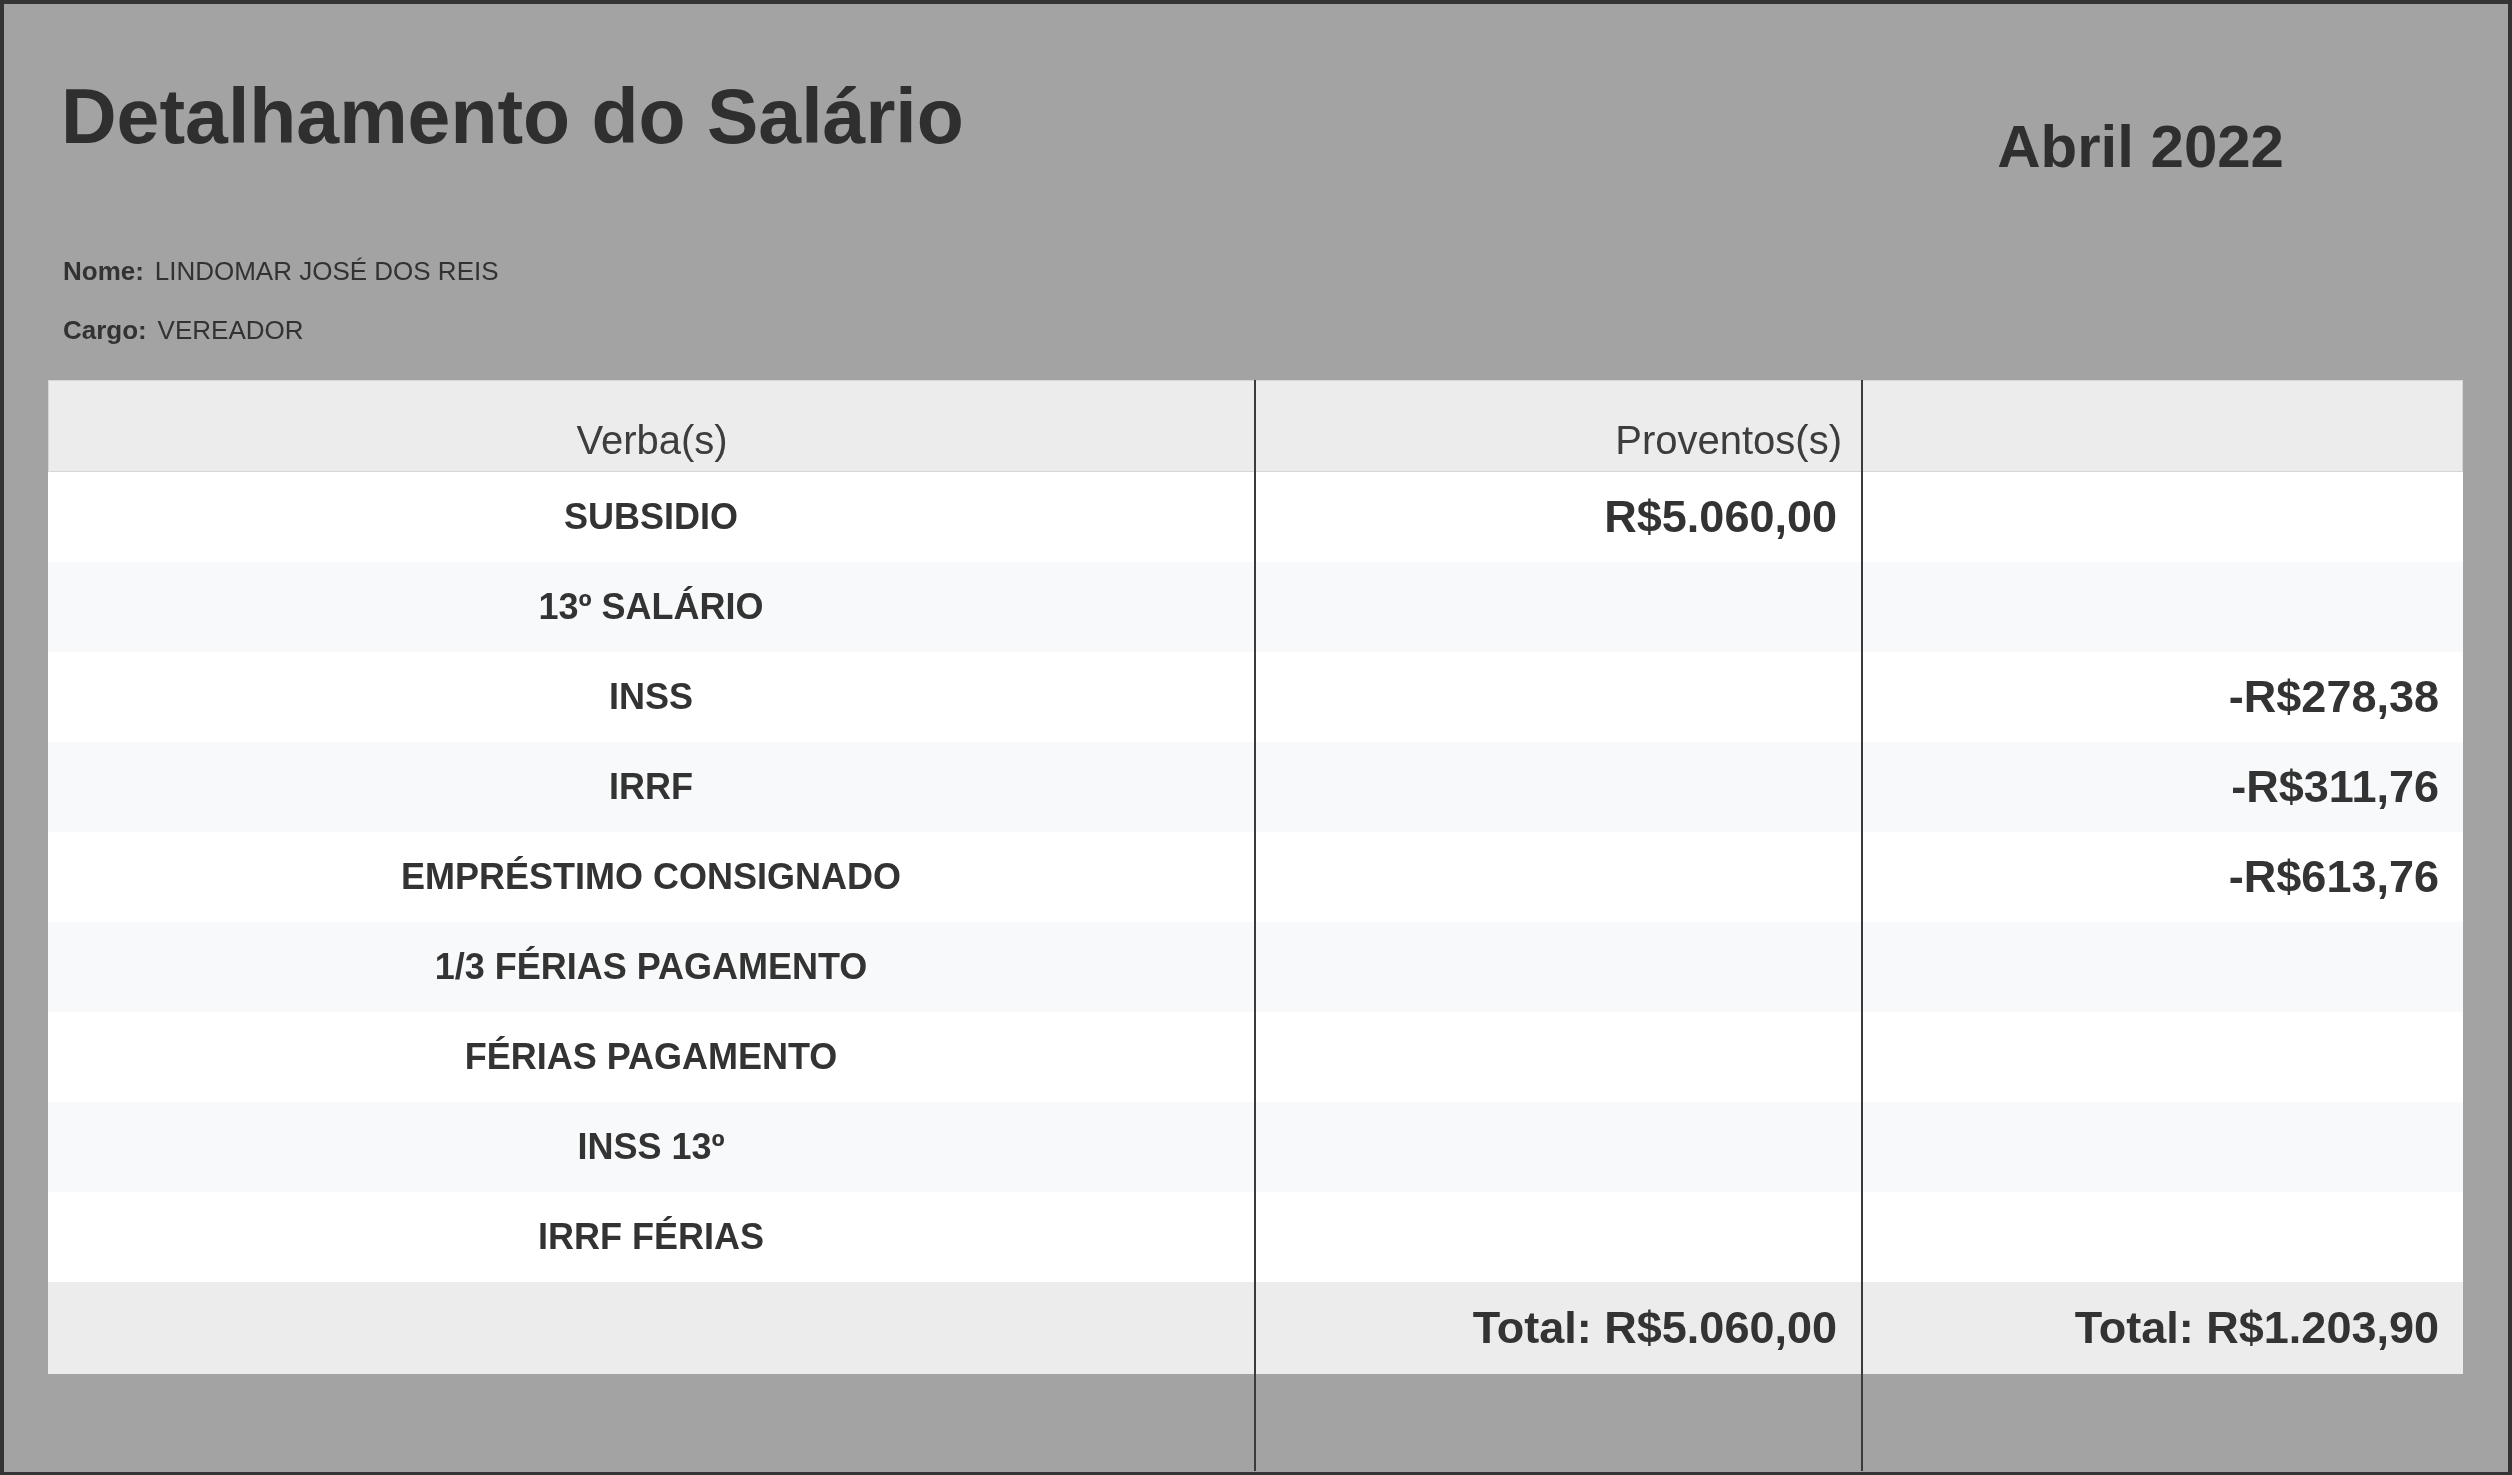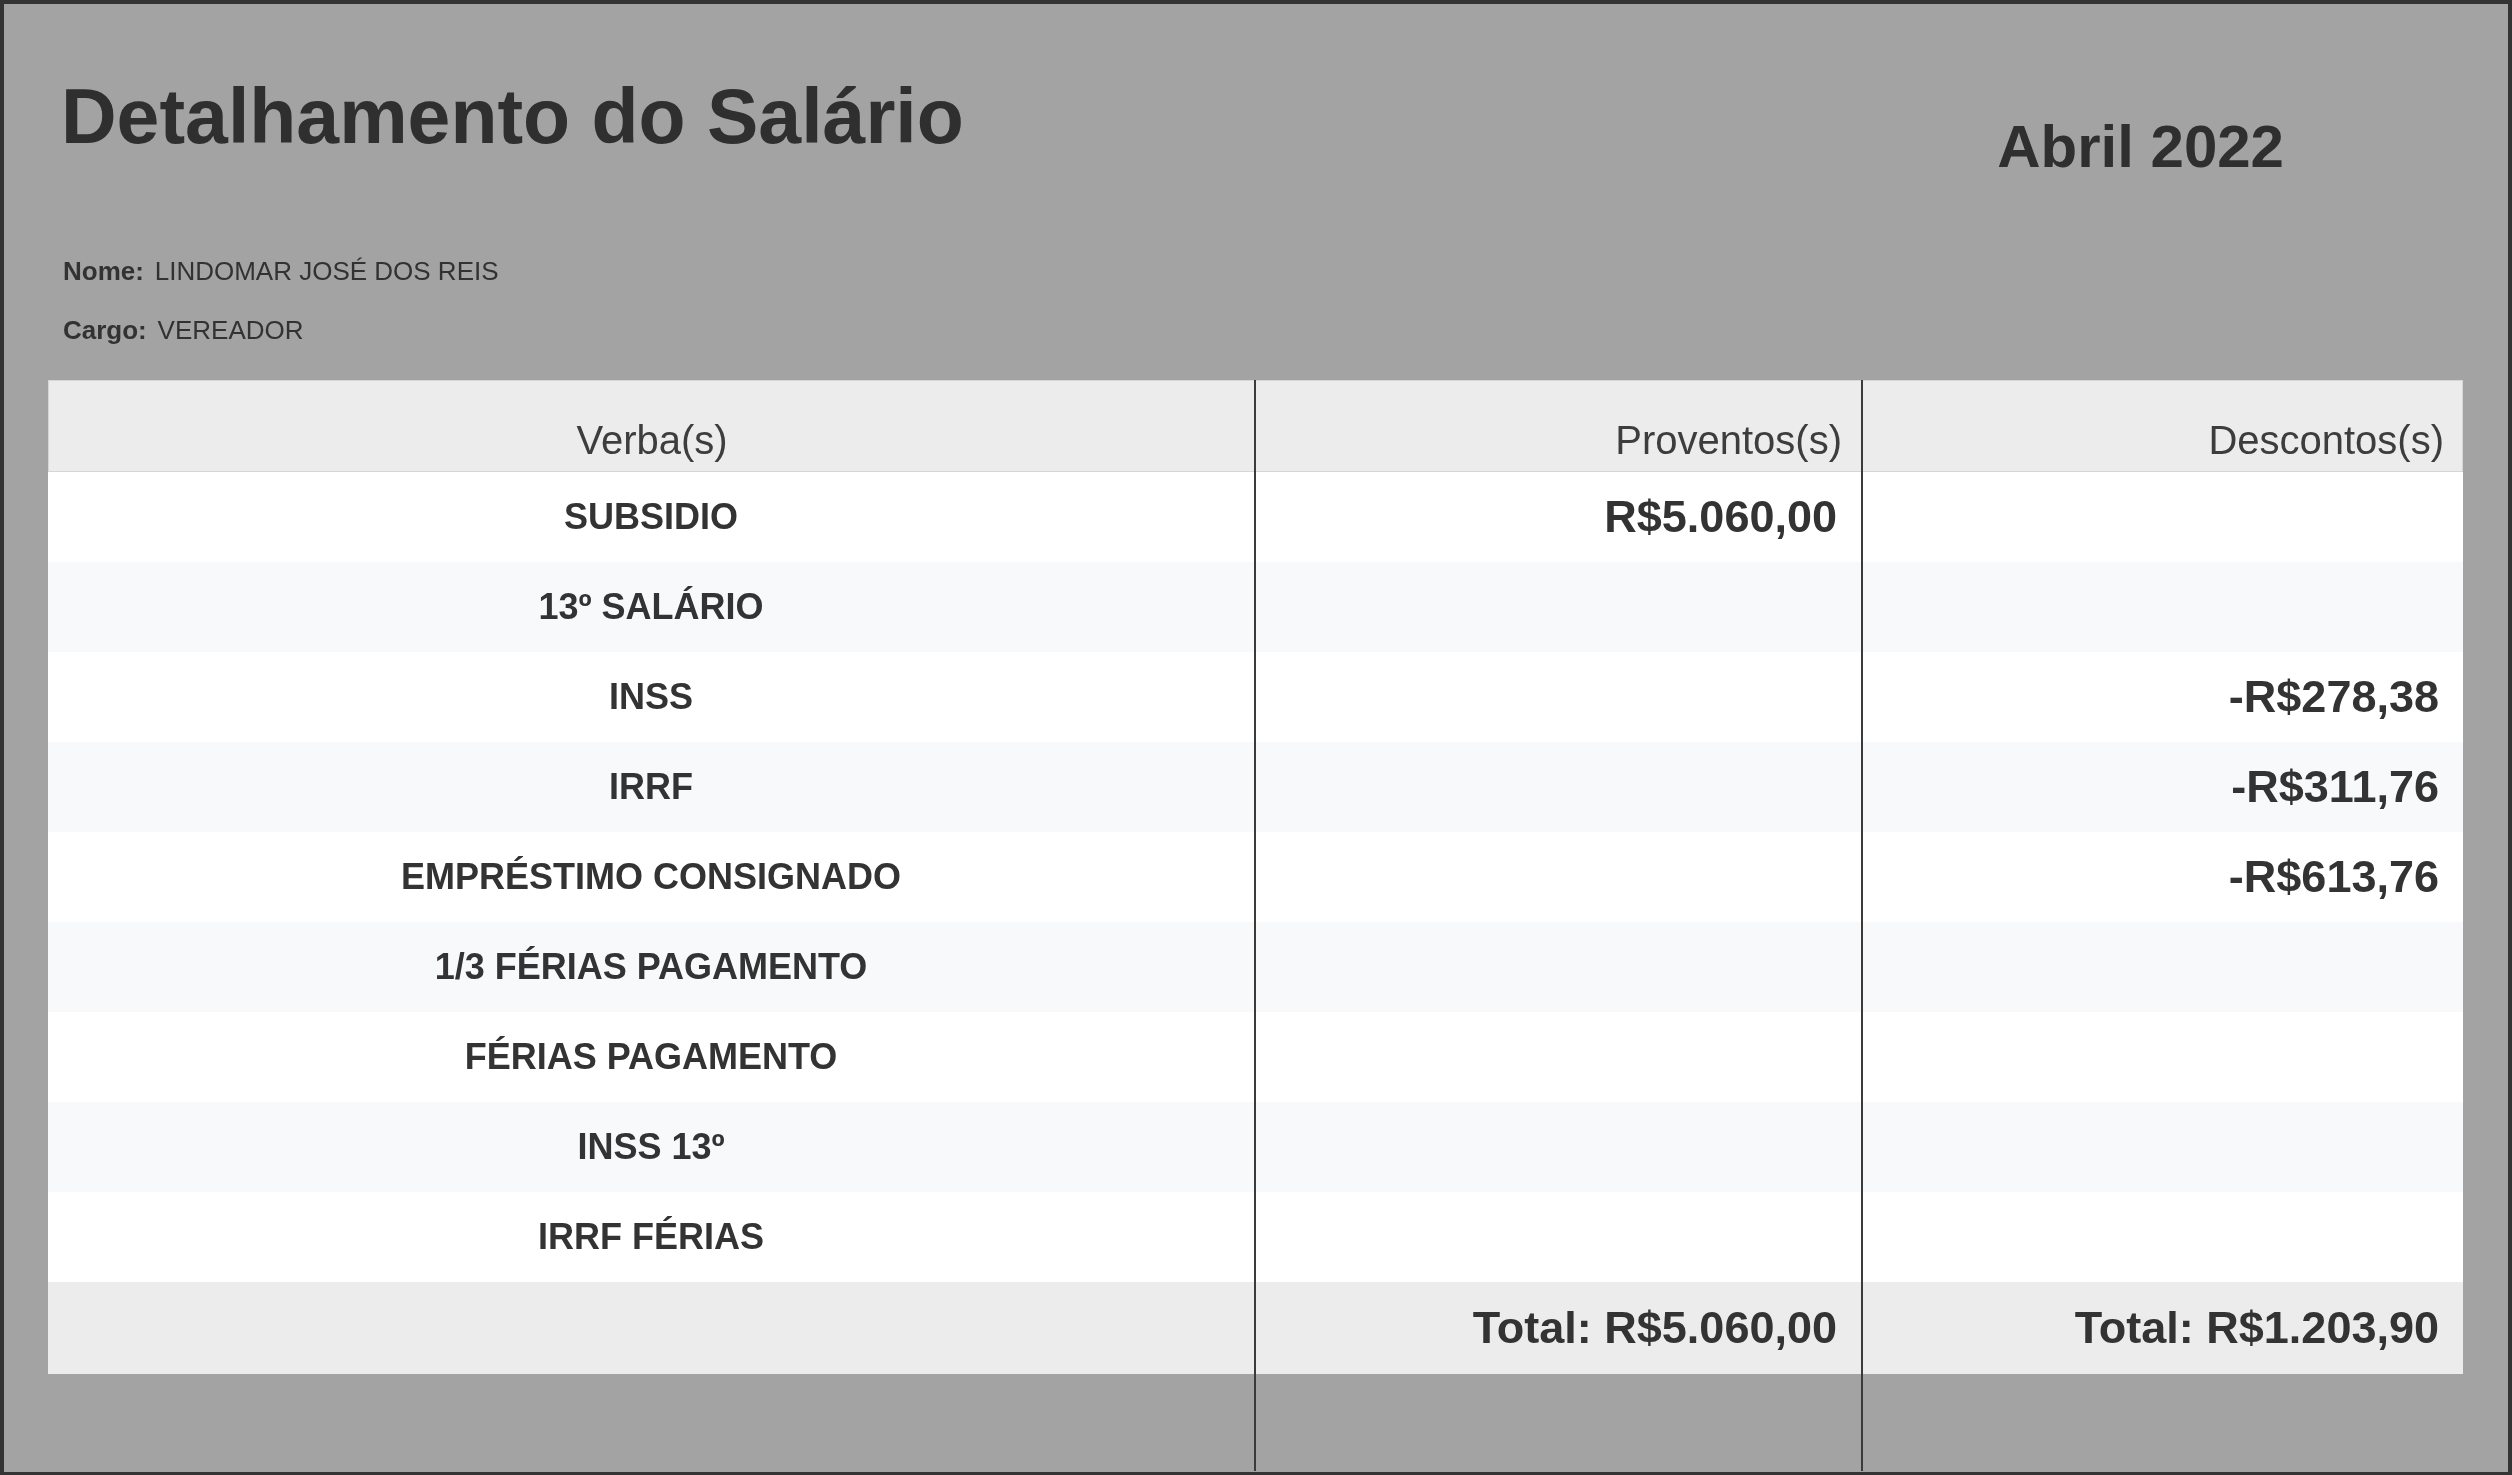--- a/index.html
+++ b/index.html
@@ -128,21 +128,20 @@
 
   <div class="meta cargo">
     <span class="b">Cargo:</span><span>VEREADOR</span>
   </div>
 
   <div class="table">
 
     <div class="thead">
       <div class="hcell c">Verba(s)</div>
       <div class="hcell r">Proventos(s)</div>
-      <div class="hcell r">Descontos(s)</div>
     </div>
 
     <div>
         <div class="trow">
           <div class="cell verba">SUBSIDIO</div>
           <div class="cell amount">R$5.060,00</div>
           <div class="cell amount"></div>
         </div>
         <div class="trow alt">
           <div class="cell verba">13º SALÁRIO</div>

